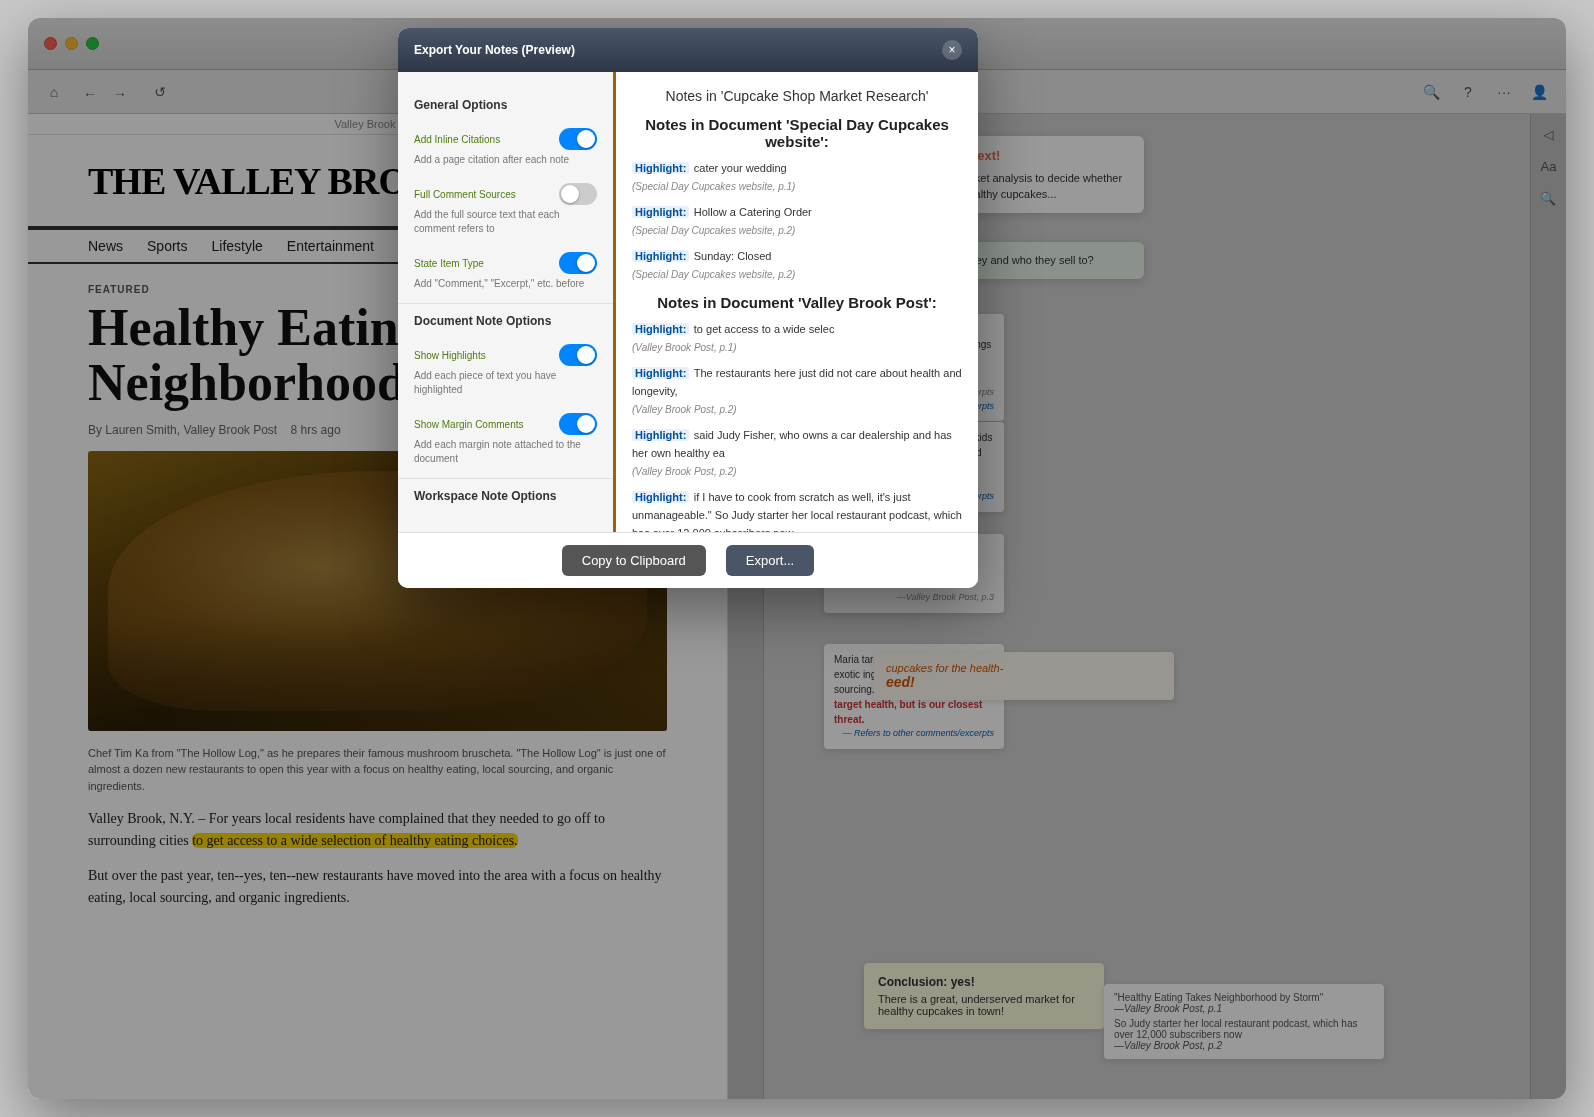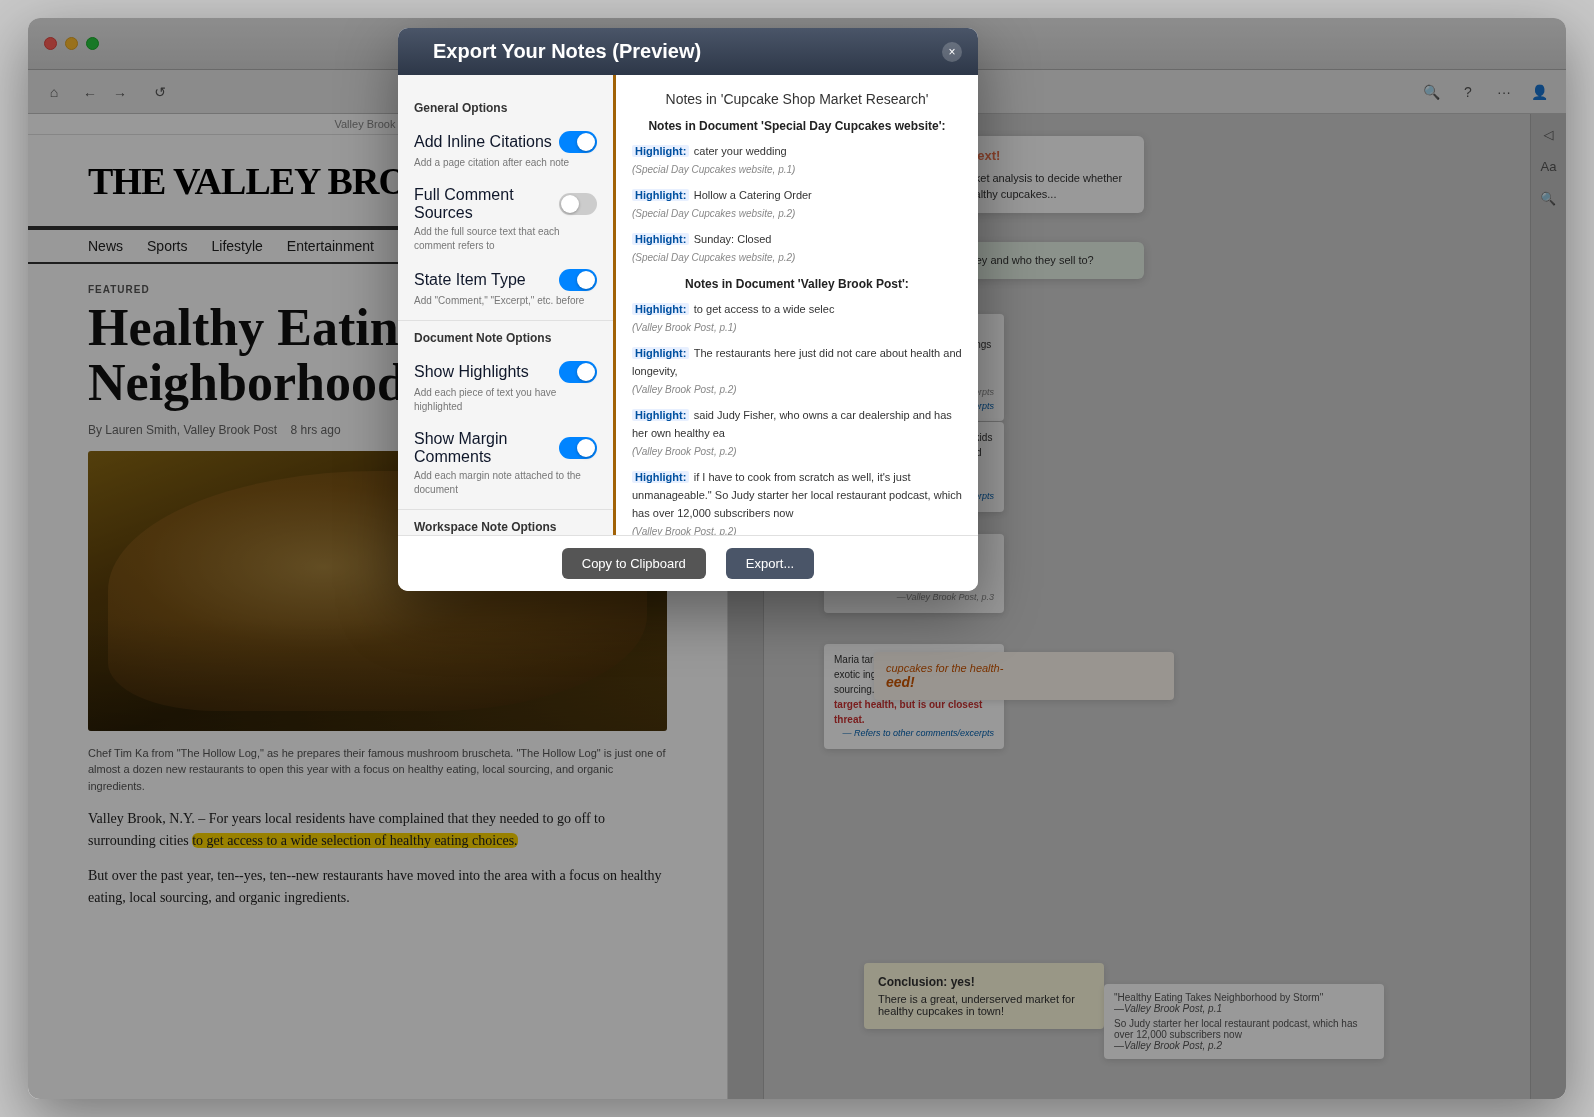--- a/index.html
+++ b/index.html
@@ -428,23 +428,22 @@
 
     .modal-header {
       background: linear-gradient(180deg, #4a5568 0%, #2d3748 100%);
       padding: 12px 16px;
       display: flex;
       align-items: center;
       justify-content: space-between;
     }
     .modal-title {
       color: white;
-      font-size: 20px;
+      font-size: 12px;
       font-weight: 600;
-      margin-left: 19px;
     }
     .modal-close {
       width: 20px; height: 20px;
       background: rgba(255,255,255,0.2);
       border-radius: 50%;
       display: flex; align-items: center; justify-content: center;
       color: white;
       font-size: 12px;
       cursor: pointer;
     }
@@ -468,23 +467,23 @@
       color: #333;
       padding: 6px 16px 8px;
       margin-top: 4px;
     }
 
     .modal-option {
       padding: 8px 16px;
       cursor: pointer;
     }
     .modal-option-label {
-      font-size: 16px;
+      font-size: 10px;
       font-weight: 500;
-      color: #0f172a;
+      color: #4d7c0f;
       display: flex;
       justify-content: space-between;
       align-items: center;
       margin-bottom: 3px;
     }
     .modal-option-desc {
       font-size: 10px;
       color: #777;
       line-height: 1.4;
     }
@@ -576,21 +575,21 @@
     .btn-copy {
       background: #555;
       color: white;
     }
     .btn-export {
       background: #4a5568;
       color: white;
     }
 
     .doc-section-header {
-      font-size: 12px;
+      font-size: 15px;
       font-weight: 700;
       text-align: center;
       margin: 12px 0 8px;
       color: #222;
     }
 
   </style>
 </head>
 <body>
 

